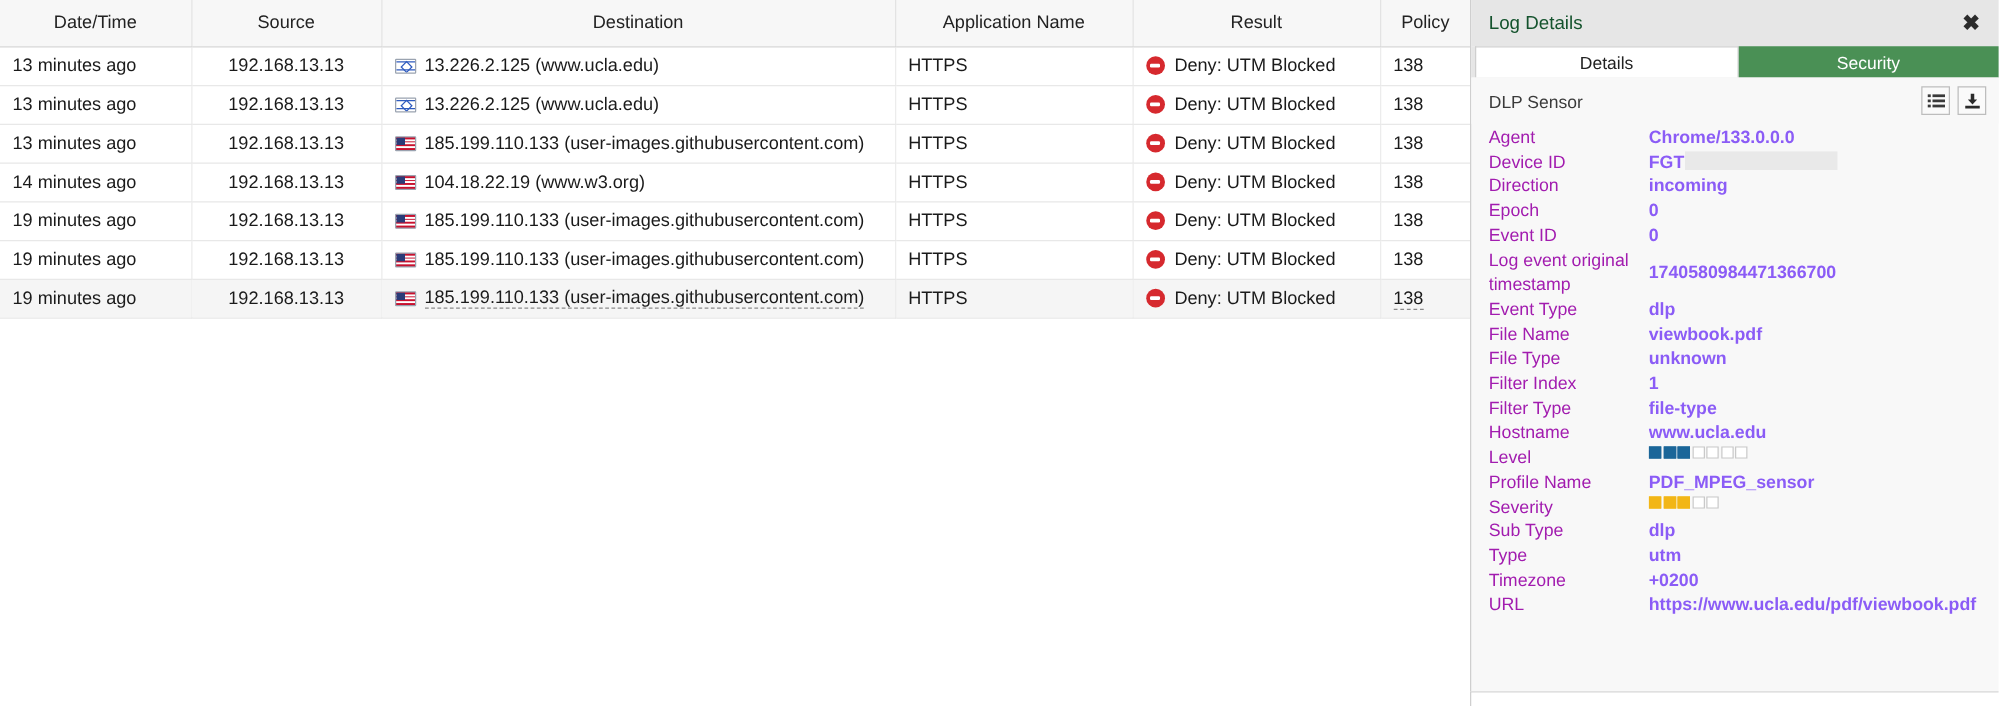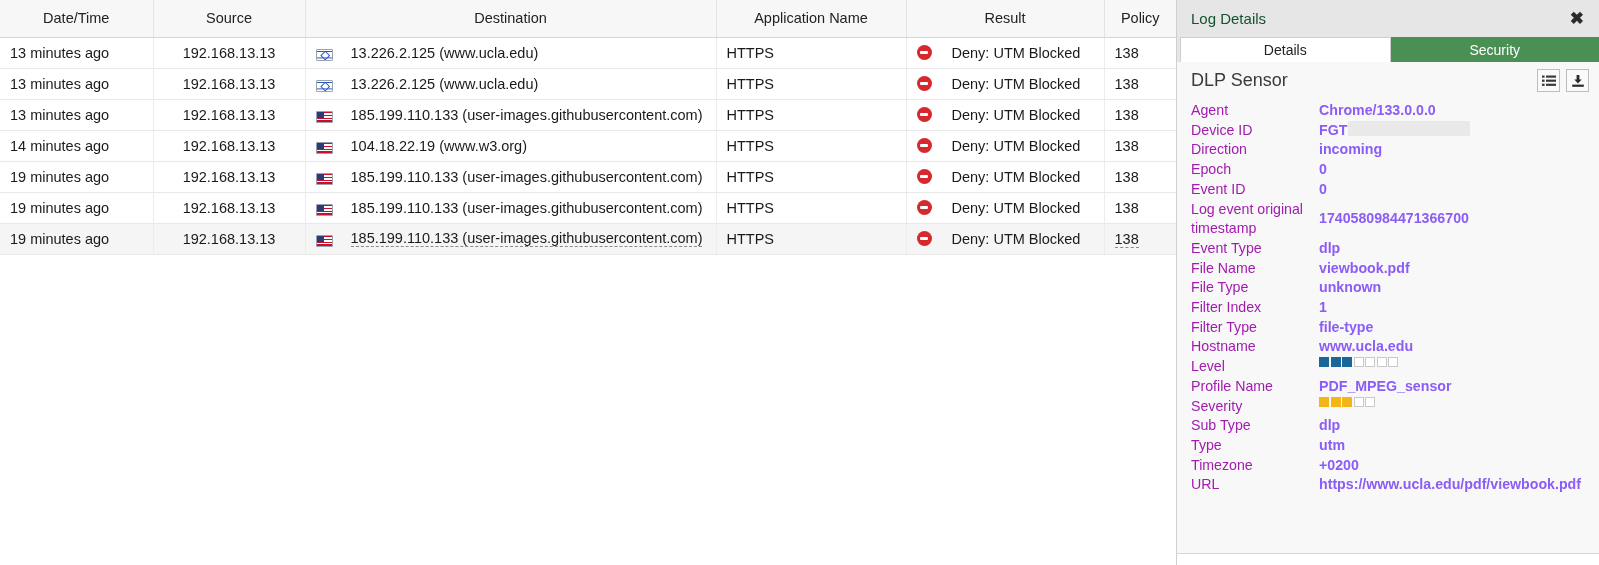--- a/index.html
+++ b/index.html
@@ -59,21 +59,21 @@
 
   .col-date   { width: 153px; }
   .col-source { width: 152px; }
   .col-dest   { width: 411px; }
   .col-app    { width: 190px; }
   .col-result { width: 198px; }
   .col-policy { width: 72px; }
 
   .cell-center { text-align: center; }
 
-  .dest-cell { display: flex; align-items: flex-end; gap: 18px; }
+  .dest-cell { display: flex; align-items: center; gap: 7px; }
   .dest-text { display: inline-block; }
   .row-hover .dest-text,
   .row-hover .policy-text { border-bottom: 1px dashed #8a8a8a; }
 
   
   .flag {
     width: 17px; height: 12px;
     display: inline-block;
     flex: 0 0 auto;
     border: 1px solid #9aa3b0;
@@ -119,21 +119,21 @@
     display: inline-flex;
     align-items: center; justify-content: center;
     flex: 0 0 auto;
   }
   .deny-icon i {
     display: block;
     width: 8px; height: 2.2px;
     background: #fff;
     border-radius: 1px;
   }
-  .result-cell { display: flex; align-items: center; gap: 20px; }
+  .result-cell { display: flex; align-items: center; gap: 8px; }
 
   
   .details-panel {
     position: absolute;
     left: 1176px; top: 0;
     width: 423px; height: 553px;
     background: #f8f8f8;
     border-left: 1px solid #cfcfcf;
     display: flex;
     flex-direction: column;
@@ -187,21 +187,21 @@
 
   .section-bar {
     height: 37px;
     display: flex;
     align-items: center;
     padding: 0 10px 0 14px;
     flex: 0 0 auto;
     background: #f8f8f8;
   }
   .section-title {
-    font-size: 18px;
+    font-size: 14px;
     color: #3a3a3a;
     flex: 1 1 auto;
   }
   .icon-btn {
     width: 23px; height: 23px;
     border: 1px solid #bdbdbd;
     background: #fafafa;
     display: inline-flex;
     align-items: center; justify-content: center;
     margin-left: 6px;

